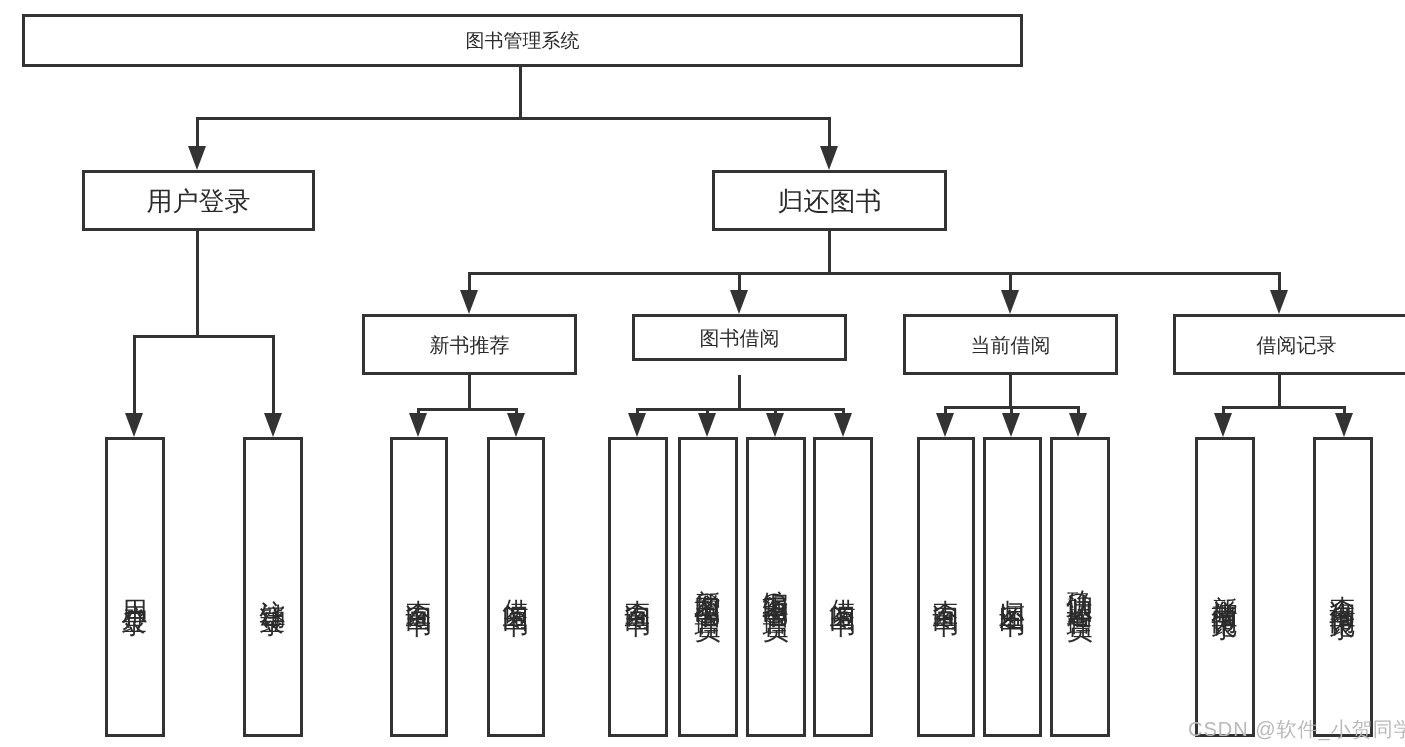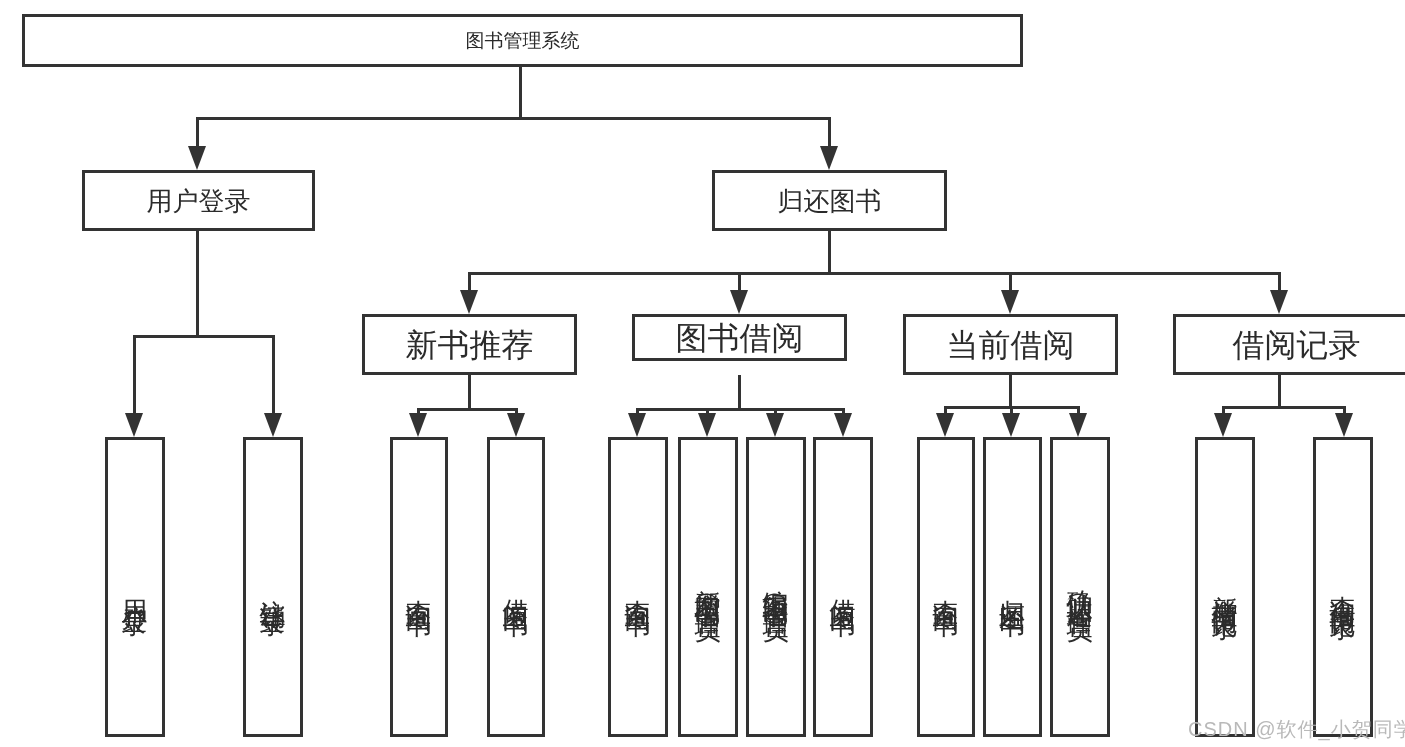--- a/index.html
+++ b/index.html
@@ -20,21 +20,21 @@
   .box{
     position:absolute;
     box-sizing:border-box;
     border:3px solid var(--line);
     background:var(--background);
     display:flex;align-items:center;justify-content:center;
     z-index:2;
   }
   .lvl-root{font-size:19px;}
   .lvl-2{font-size:26px;}
-  .lvl-3{font-size:32px;}
+  .lvl-3{font-size:20px;}
   .leaf{top:437px;width:60px;height:300px;font-size:26px;}
   .vlbl{
     writing-mode:vertical-rl;
     text-orientation:mixed;
     letter-spacing:4px;
     line-height:1;
     white-space:nowrap;
   }
   .lbl{line-height:1;}
   .vline,.hline{position:absolute;background:var(--line);z-index:1;}

